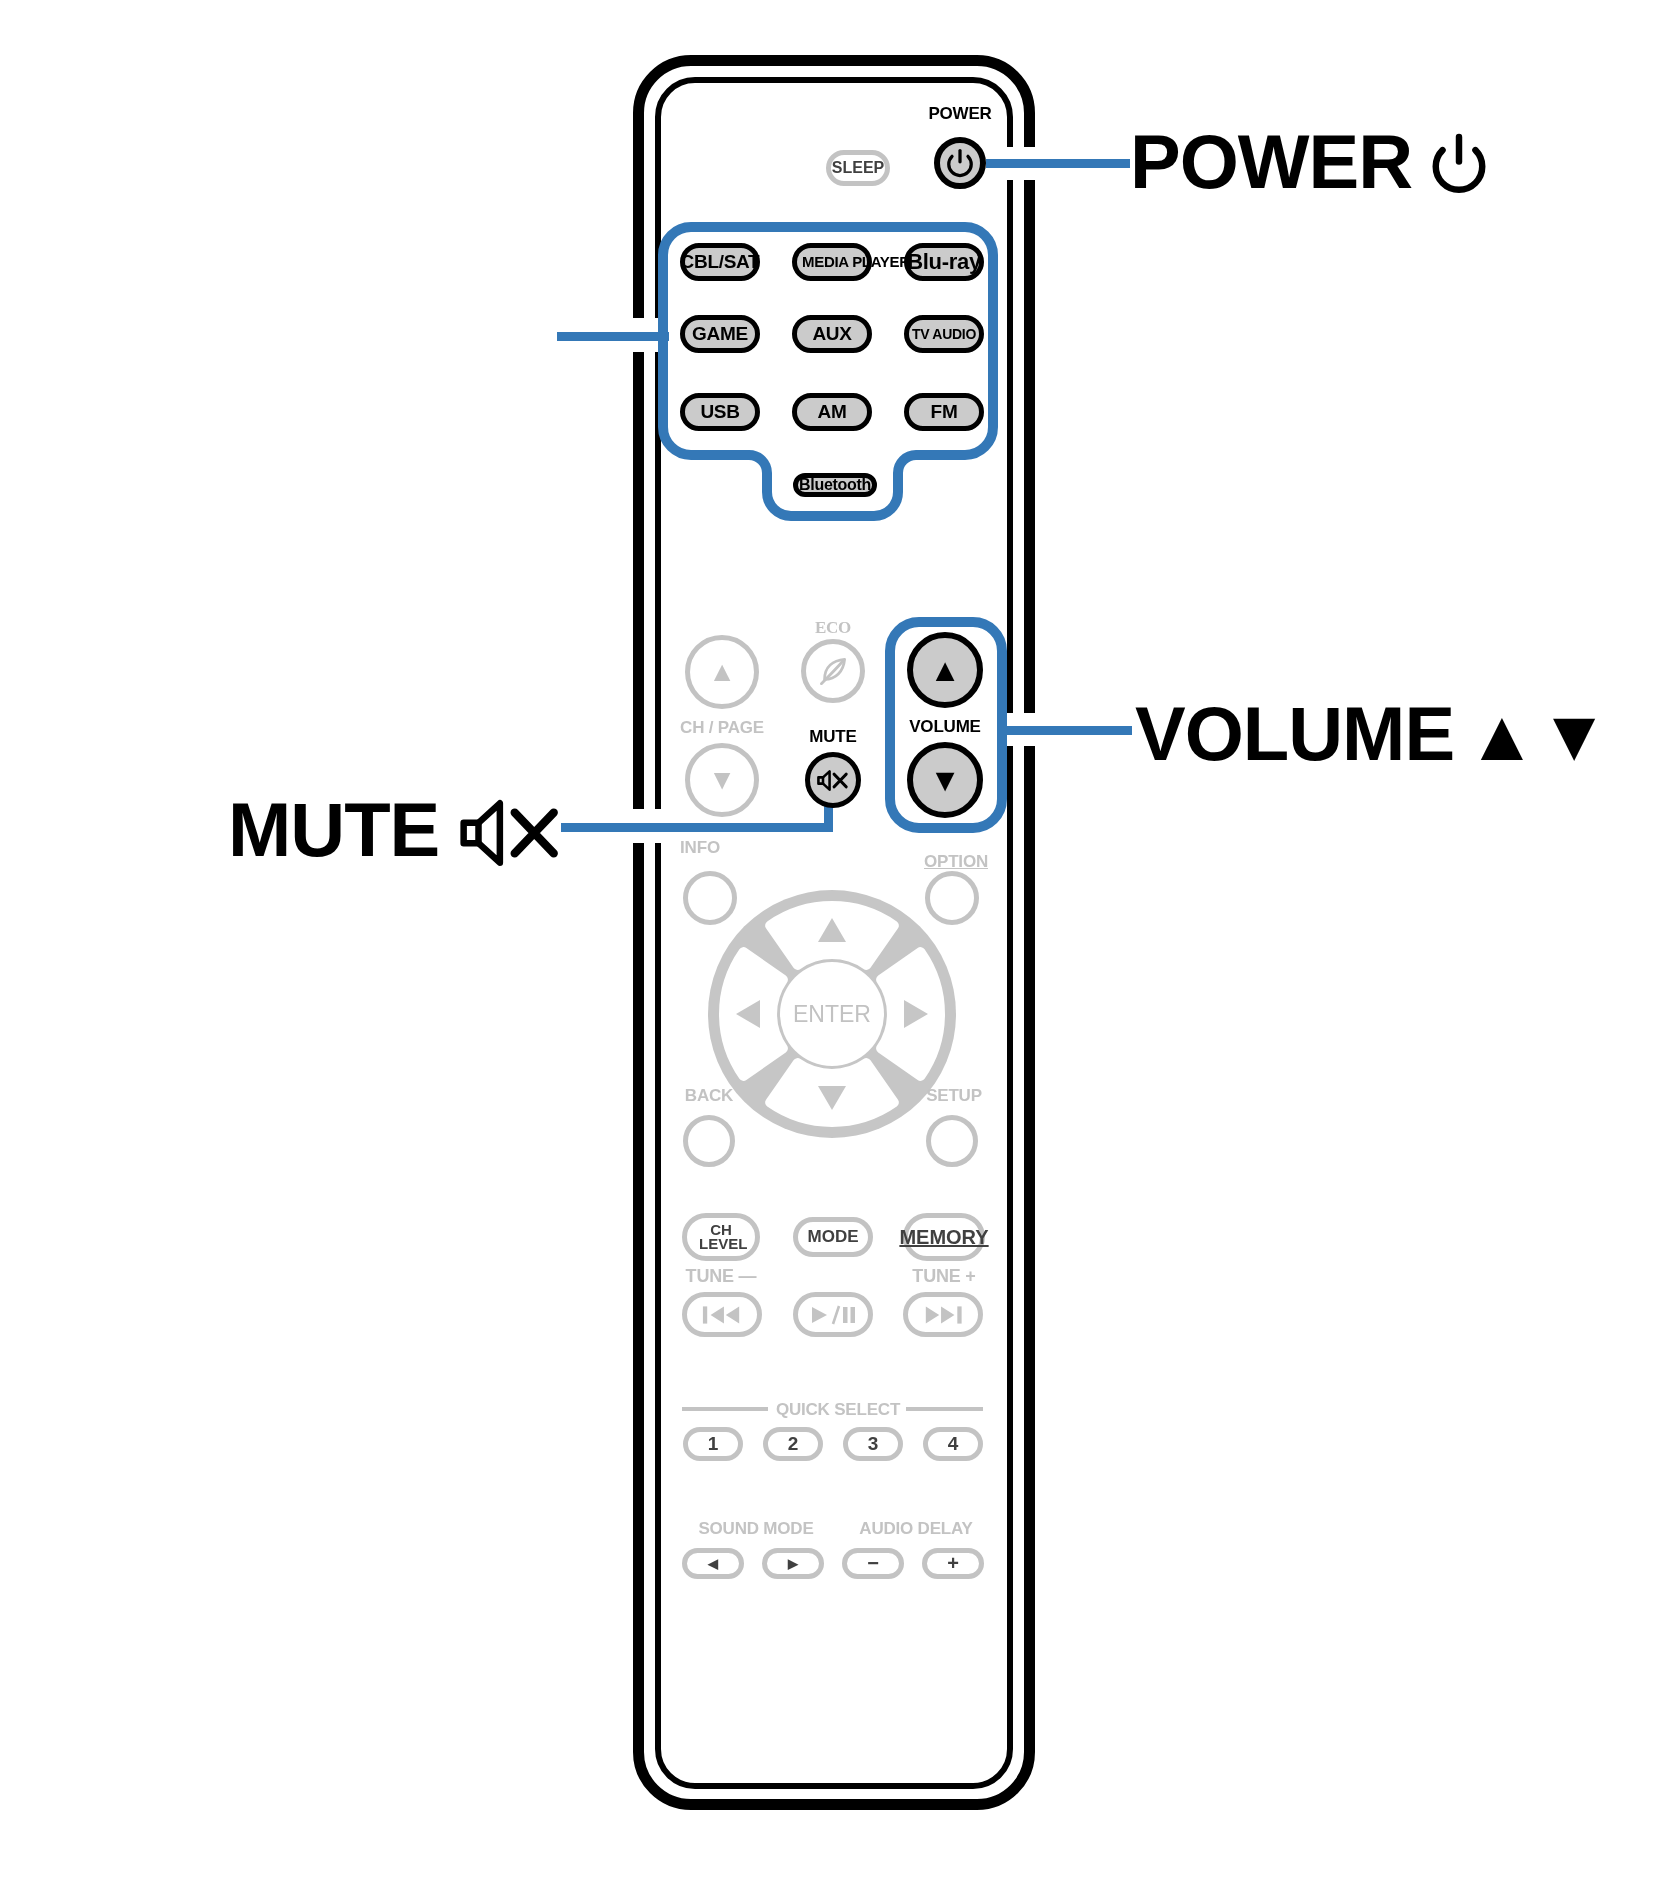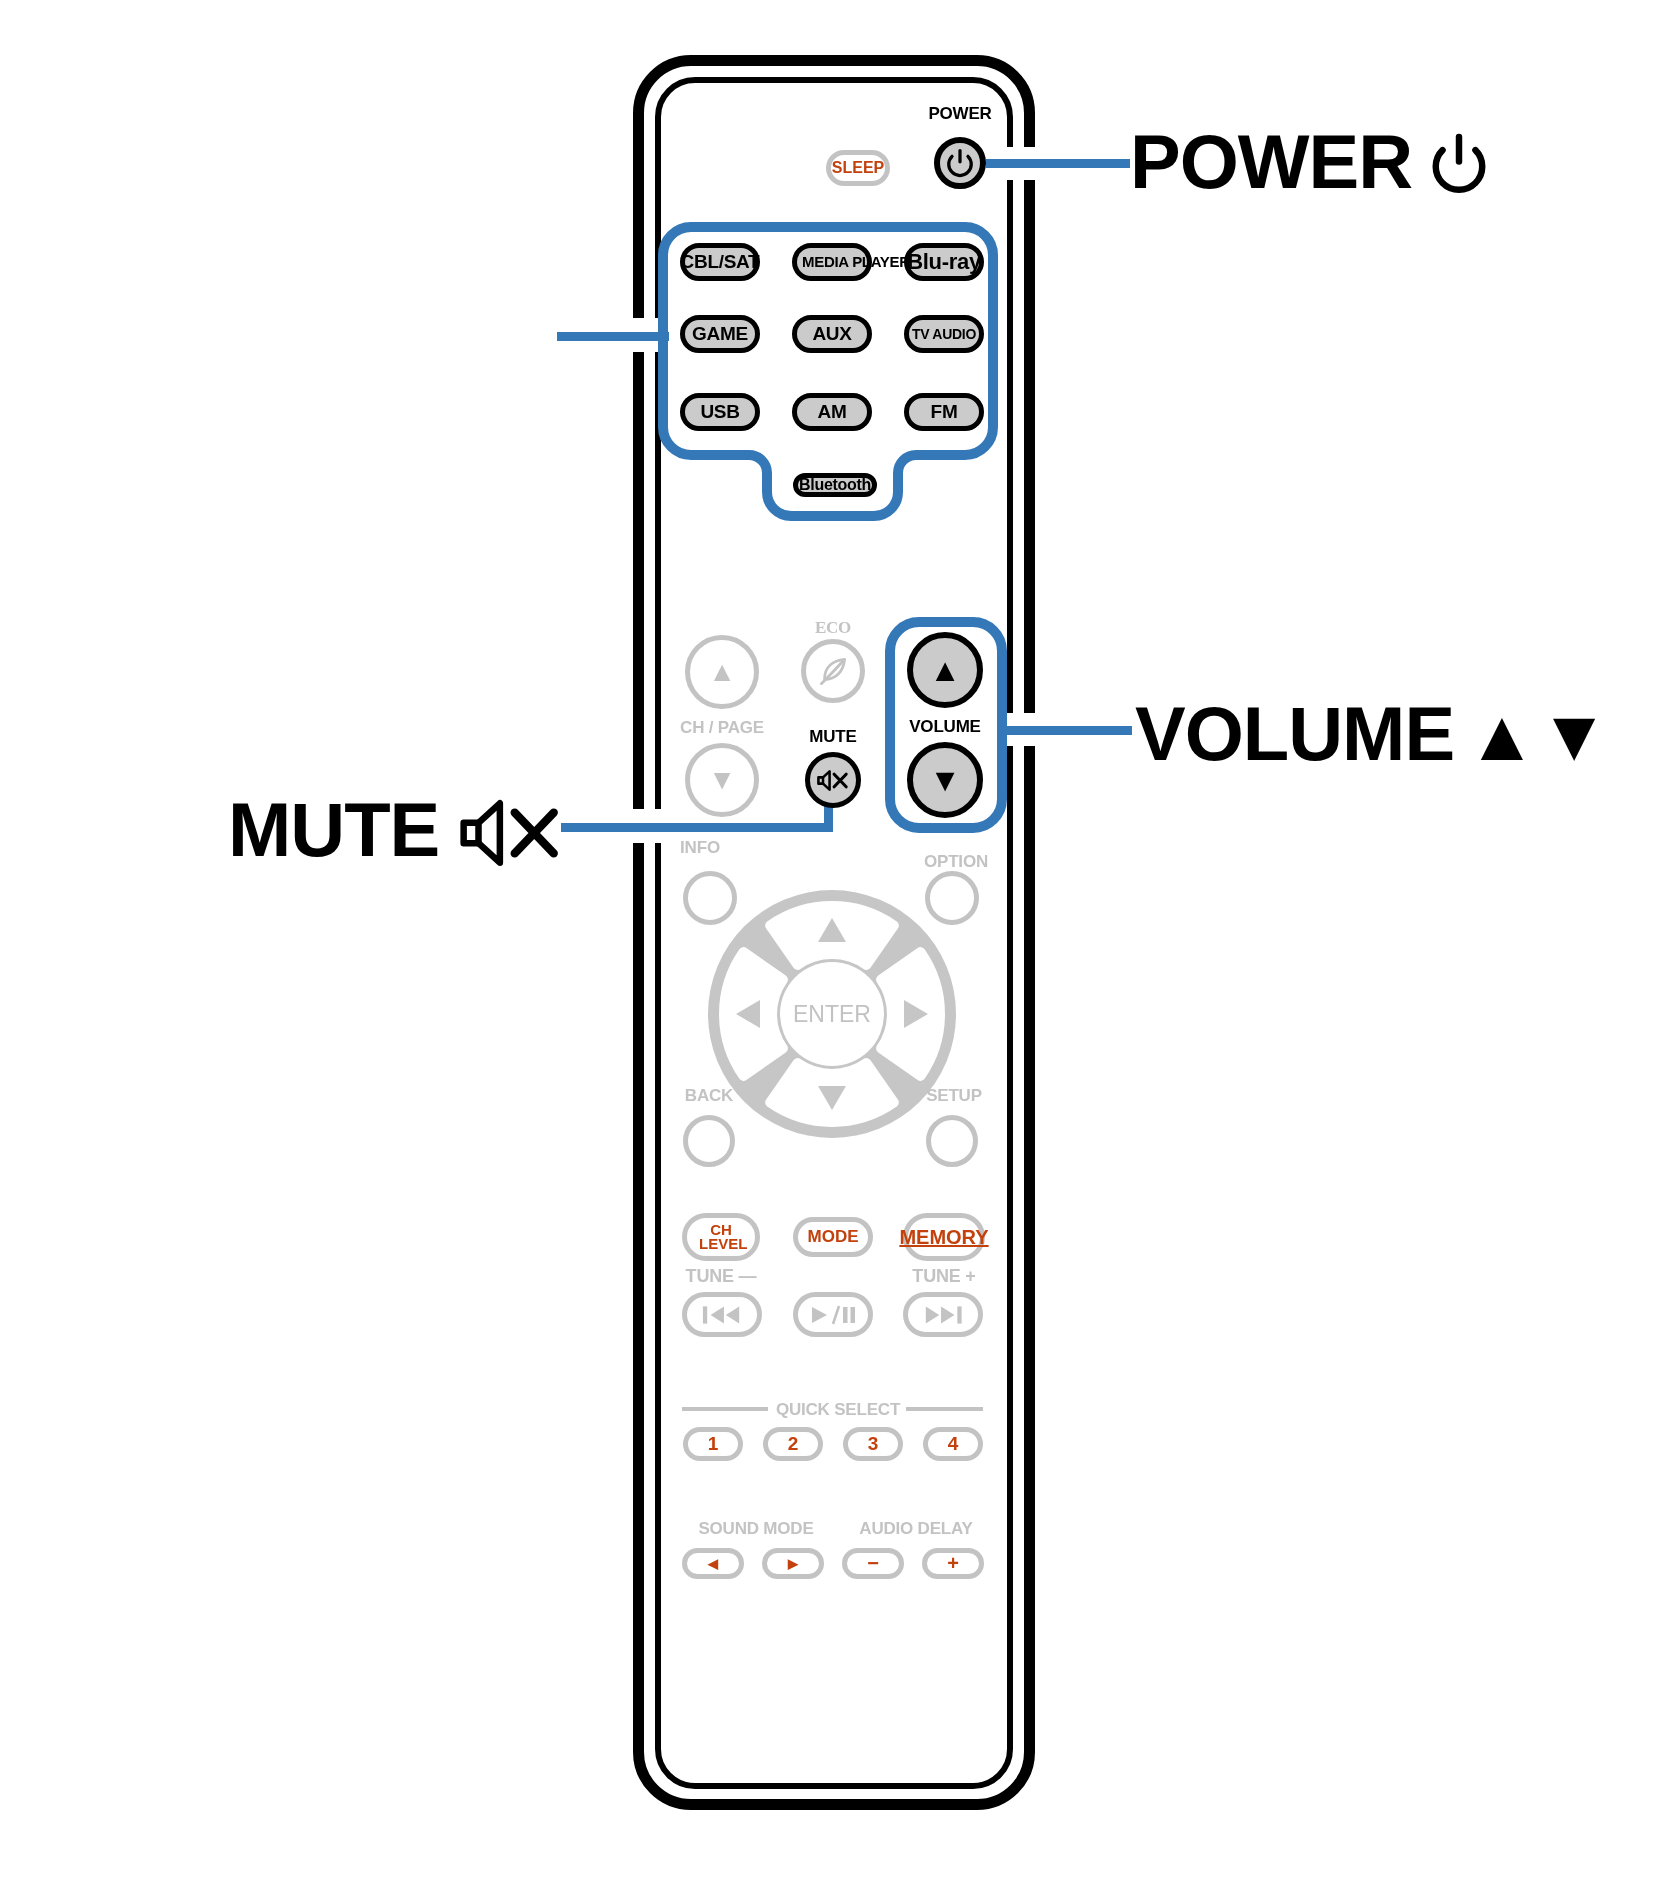--- a/index.html
+++ b/index.html
@@ -9,21 +9,21 @@
   
   .body-outer{left:633px;top:55px;width:402px;height:1755px;border:11px solid #000;
               border-radius:58px;box-sizing:border-box;background:#fff;}
   .body-inner{left:655px;top:77px;width:358px;height:1712px;border:6px solid #000;
               border-radius:40px;box-sizing:border-box;background:#fff;}
   
   .pill{position:absolute;border-radius:999px;box-sizing:border-box;display:flex;
         align-items:center;justify-content:center;text-align:center;}
   .src{background:#cbcbcb;border:5px solid #000;color:#000;font-weight:bold;font-size:19px;
        letter-spacing:-0.3px;white-space:nowrap;}
-  .gpill{background:#fff;border:5px solid #c3c3c3;color:#c2410c;font-weight:600;}
+  .gpill{background:#fff;border:5px solid #c3c3c3;color:#404040;font-weight:600;}
   .circ{position:absolute;border-radius:50%;box-sizing:border-box;display:flex;
         align-items:center;justify-content:center;}
   .gcirc{background:#fff;border:5px solid #c3c3c3;color:#c3c3c3;}
   .kcirc{background:#cbcbcb;border:6px solid #000;color:#000;}
   .lbl{position:absolute;transform:translateX(-50%);font-size:17px;font-weight:600;
        color:#c3c3c3;white-space:nowrap;letter-spacing:-0.2px;}
   .blbl{position:absolute;transform:translateX(-50%);font-size:17px;font-weight:600;
         color:#000;white-space:nowrap;letter-spacing:-0.2px;}
   .tri{line-height:1;}
   
@@ -116,21 +116,21 @@
   <div class="circ kcirc" style="left:805px;top:752px;width:56px;height:56px;border-width:5px;">
     <svg width="32" height="25" viewBox="0 0 112 84">
       <path d="M5 31 h16 v22 H5 z" fill="none" stroke="#000" stroke-width="9" stroke-linejoin="round"></path>
       <path d="M21 31 L44 10 V74 L21 53" fill="none" stroke="#000" stroke-width="9" stroke-linejoin="round"></path>
       <path d="M60 20 L102 64 M102 20 L60 64" fill="none" stroke="#000" stroke-width="11" stroke-linecap="round"></path>
     </svg>
   </div>
 
   <div class="lbl" style="left:700px;top:838px;">INFO</div>
   <div class="circ gcirc" style="left:683px;top:871px;width:54px;height:54px;"></div>
-  <div class="lbl" style="left:956px;top:852px;">OPTION</div>
+  <div class="lbl" style="left:956px;top:852px;text-decoration:underline;">OPTION</div>
   <div class="circ gcirc" style="left:925px;top:871px;width:54px;height:54px;"></div>
 
   <svg class="abs" style="left:707px;top:889px;" width="250" height="250" viewBox="0 0 250 250">
     <g transform="translate(125,125)">
       <circle r="124" fill="#c6c6c6"></circle>
       <g fill="#fff" stroke="#fff" stroke-width="10" stroke-linejoin="round">
         <path d="M-61.9 -88.5 A108 108 0 0 1 61.9 -88.5 L34.4 -49.1 A60 60 0 0 0 -34.4 -49.1 Z"></path>
         <path transform="rotate(90)" d="M-61.9 -88.5 A108 108 0 0 1 61.9 -88.5 L34.4 -49.1 A60 60 0 0 0 -34.4 -49.1 Z"></path>
         <path transform="rotate(180)" d="M-61.9 -88.5 A108 108 0 0 1 61.9 -88.5 L34.4 -49.1 A60 60 0 0 0 -34.4 -49.1 Z"></path>
         <path transform="rotate(270)" d="M-61.9 -88.5 A108 108 0 0 1 61.9 -88.5 L34.4 -49.1 A60 60 0 0 0 -34.4 -49.1 Z"></path>

